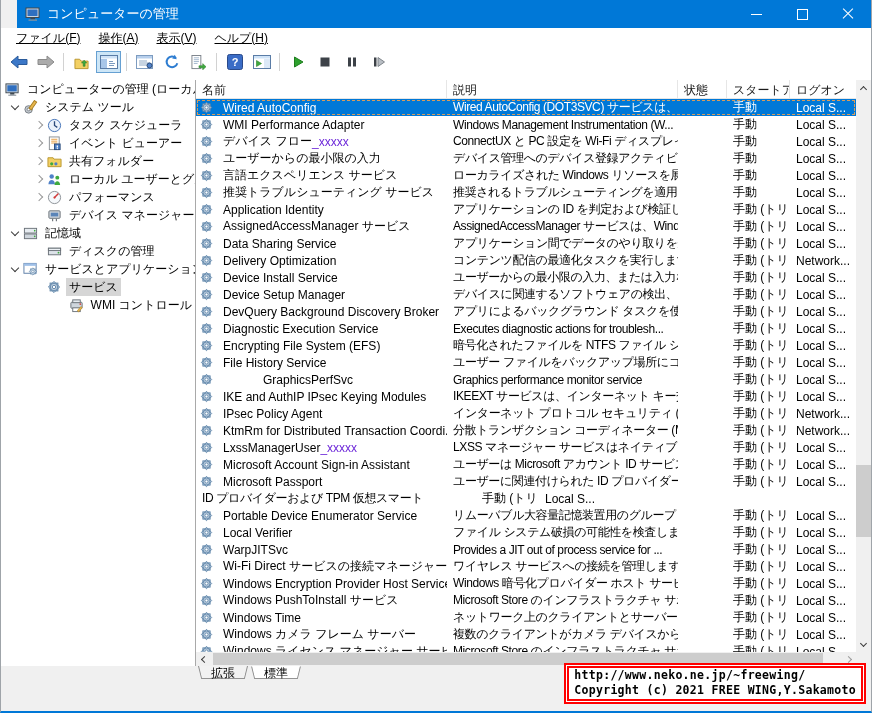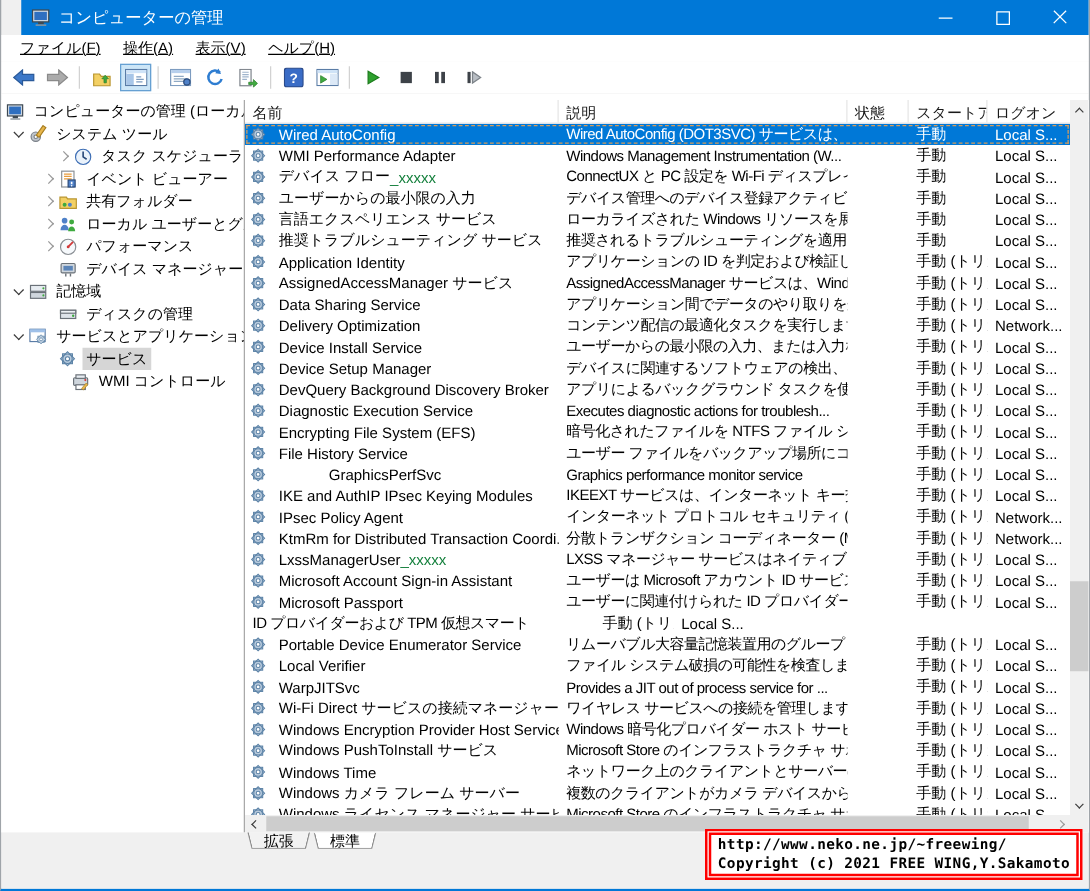--- a/index.html
+++ b/index.html
@@ -46,21 +46,21 @@
   #list-header{display:flex;height:18px;border-bottom:1px solid #e6e6e6;position:relative;background:#fff;}
   .h-cell{box-sizing:border-box;border-right:1px solid #e6e6e6;padding:2px 6px 0 6px;white-space:nowrap;overflow:hidden;position:relative;color:#1a1a1a;}
   .sort-mark{position:absolute;top:1px;left:50%;margin-left:-3px;}
   #list-rows{position:absolute;left:0;top:19px;right:15px;bottom:14px;overflow:hidden;}
   .row{display:flex;height:17px;align-items:center;white-space:nowrap;}
   .row.selected{background:#0078d7;color:#fff;outline:1px dashed #d79c5a;outline-offset:-2px;}
   .cell{box-sizing:border-box;padding:0 6px;overflow:hidden;white-space:nowrap;flex:none;}
   .cell.name{display:flex;align-items:center;padding-left:4px;}
   .cell.name svg{flex:none;margin-right:5px;}
   .cell.desc{letter-spacing:-0.4px;}
-  .red-suffix{color:#15803d;}
+  .red-suffix{color:#6d28d9;}
   
   #vscroll{position:absolute;top:0;right:0;bottom:14px;width:15px;background:#f0f0f0;}
   #vscroll .arrow{position:absolute;left:0;width:15px;height:16px;display:flex;align-items:center;justify-content:center;}
   #vthumb{position:absolute;left:0;width:15px;background:#cdcdcd;}
   #hscroll{position:absolute;left:0;right:15px;bottom:0;height:14px;background:#f0f0f0;}
   #hscroll .arrow{position:absolute;top:0;width:16px;height:14px;display:flex;align-items:center;justify-content:center;}
   #hthumb{position:absolute;top:1px;bottom:1px;background:#cdcdcd;}
   #scroll-corner{position:absolute;right:0;bottom:0;width:15px;height:14px;background:#f0f0f0;}
   
   #tabstrip{position:absolute;left:0;right:0;bottom:29px;height:16px;background:#f0f0f0;display:flex;padding-left:197px;}
@@ -243,21 +243,21 @@
           </span>
           <span class="tree-ico">
             <svg width="15" height="15" viewBox="0 0 16 16">
               <circle cx="6" cy="10" r="4" fill="#c0c6cc" stroke="#7a8088"></circle>
               <circle cx="6" cy="10" r="1.5" fill="#fff" stroke="#7a8088"></circle>
               <rect x="9" y="0.5" width="3" height="10" transform="rotate(35 10.5 5.5)" fill="#e8b64c" stroke="#a87f22"></rect>
             </svg>
           </span>
           <span class="tree-label">システム ツール</span>
         </div>
-        <div class="tree-item" style="padding-left: 42px; text-align: right;">
+        <div class="tree-item" style="padding-left: 30px; text-align: right;">
           <span class="tree-exp">
             <span class="chev right"></span>
           </span>
           <span class="tree-ico">
             <svg width="15" height="15" viewBox="0 0 16 16">
               <circle cx="8" cy="8" r="6.5" fill="#eaf2fb" stroke="#3f6fb5"></circle>
               <path d="M8 3.5 V8 l3 2" stroke="#2a4a7a" stroke-width="1.4" fill="none"></path>
             </svg>
           </span>
           <span class="tree-label">タスク スケジューラ</span>
@@ -379,21 +379,21 @@
  <g fill="#b9cbdd" stroke="#5b82a6" stroke-width="1">
   <rect x="3.5" y="3.5" width="9" height="9"></rect>
   <rect x="3.5" y="3.5" width="9" height="9" transform="rotate(45 8 8)"></rect>
   <circle cx="8" cy="8" r="4.3"></circle>
               </g>
  <circle cx="8" cy="8" r="1.9" fill="#fff" stroke="#5b82a6"></circle>
             </svg>
           </span>
           <span class="tree-label sel">サービス</span>
         </div>
-        <div class="tree-item" style="padding-left: 40px;">
+        <div class="tree-item" style="padding-left: 40px; justify-content: flex-end;">
           <span class="tree-exp"></span>
           <span class="tree-ico">
             <svg width="15" height="15" viewBox="0 0 16 16">
               <rect x="2" y="4.5" width="12" height="6.5" rx="1" fill="#cfd6dd" stroke="#6a7178"></rect>
               <rect x="4" y="2" width="8" height="3" fill="#e7ecf1" stroke="#6a7178"></rect>
               <rect x="4" y="10.5" width="8" height="4" fill="#fff" stroke="#6a7178"></rect>
               <circle cx="12" cy="6.5" r="0.9" fill="#d23b3b"></circle>
               <rect x="10.5" y="9" width="2" height="6" transform="rotate(40 11.5 12)" fill="#e8b64c" stroke="#a87f22" stroke-width="0.5"></rect>
             </svg>
           </span>

